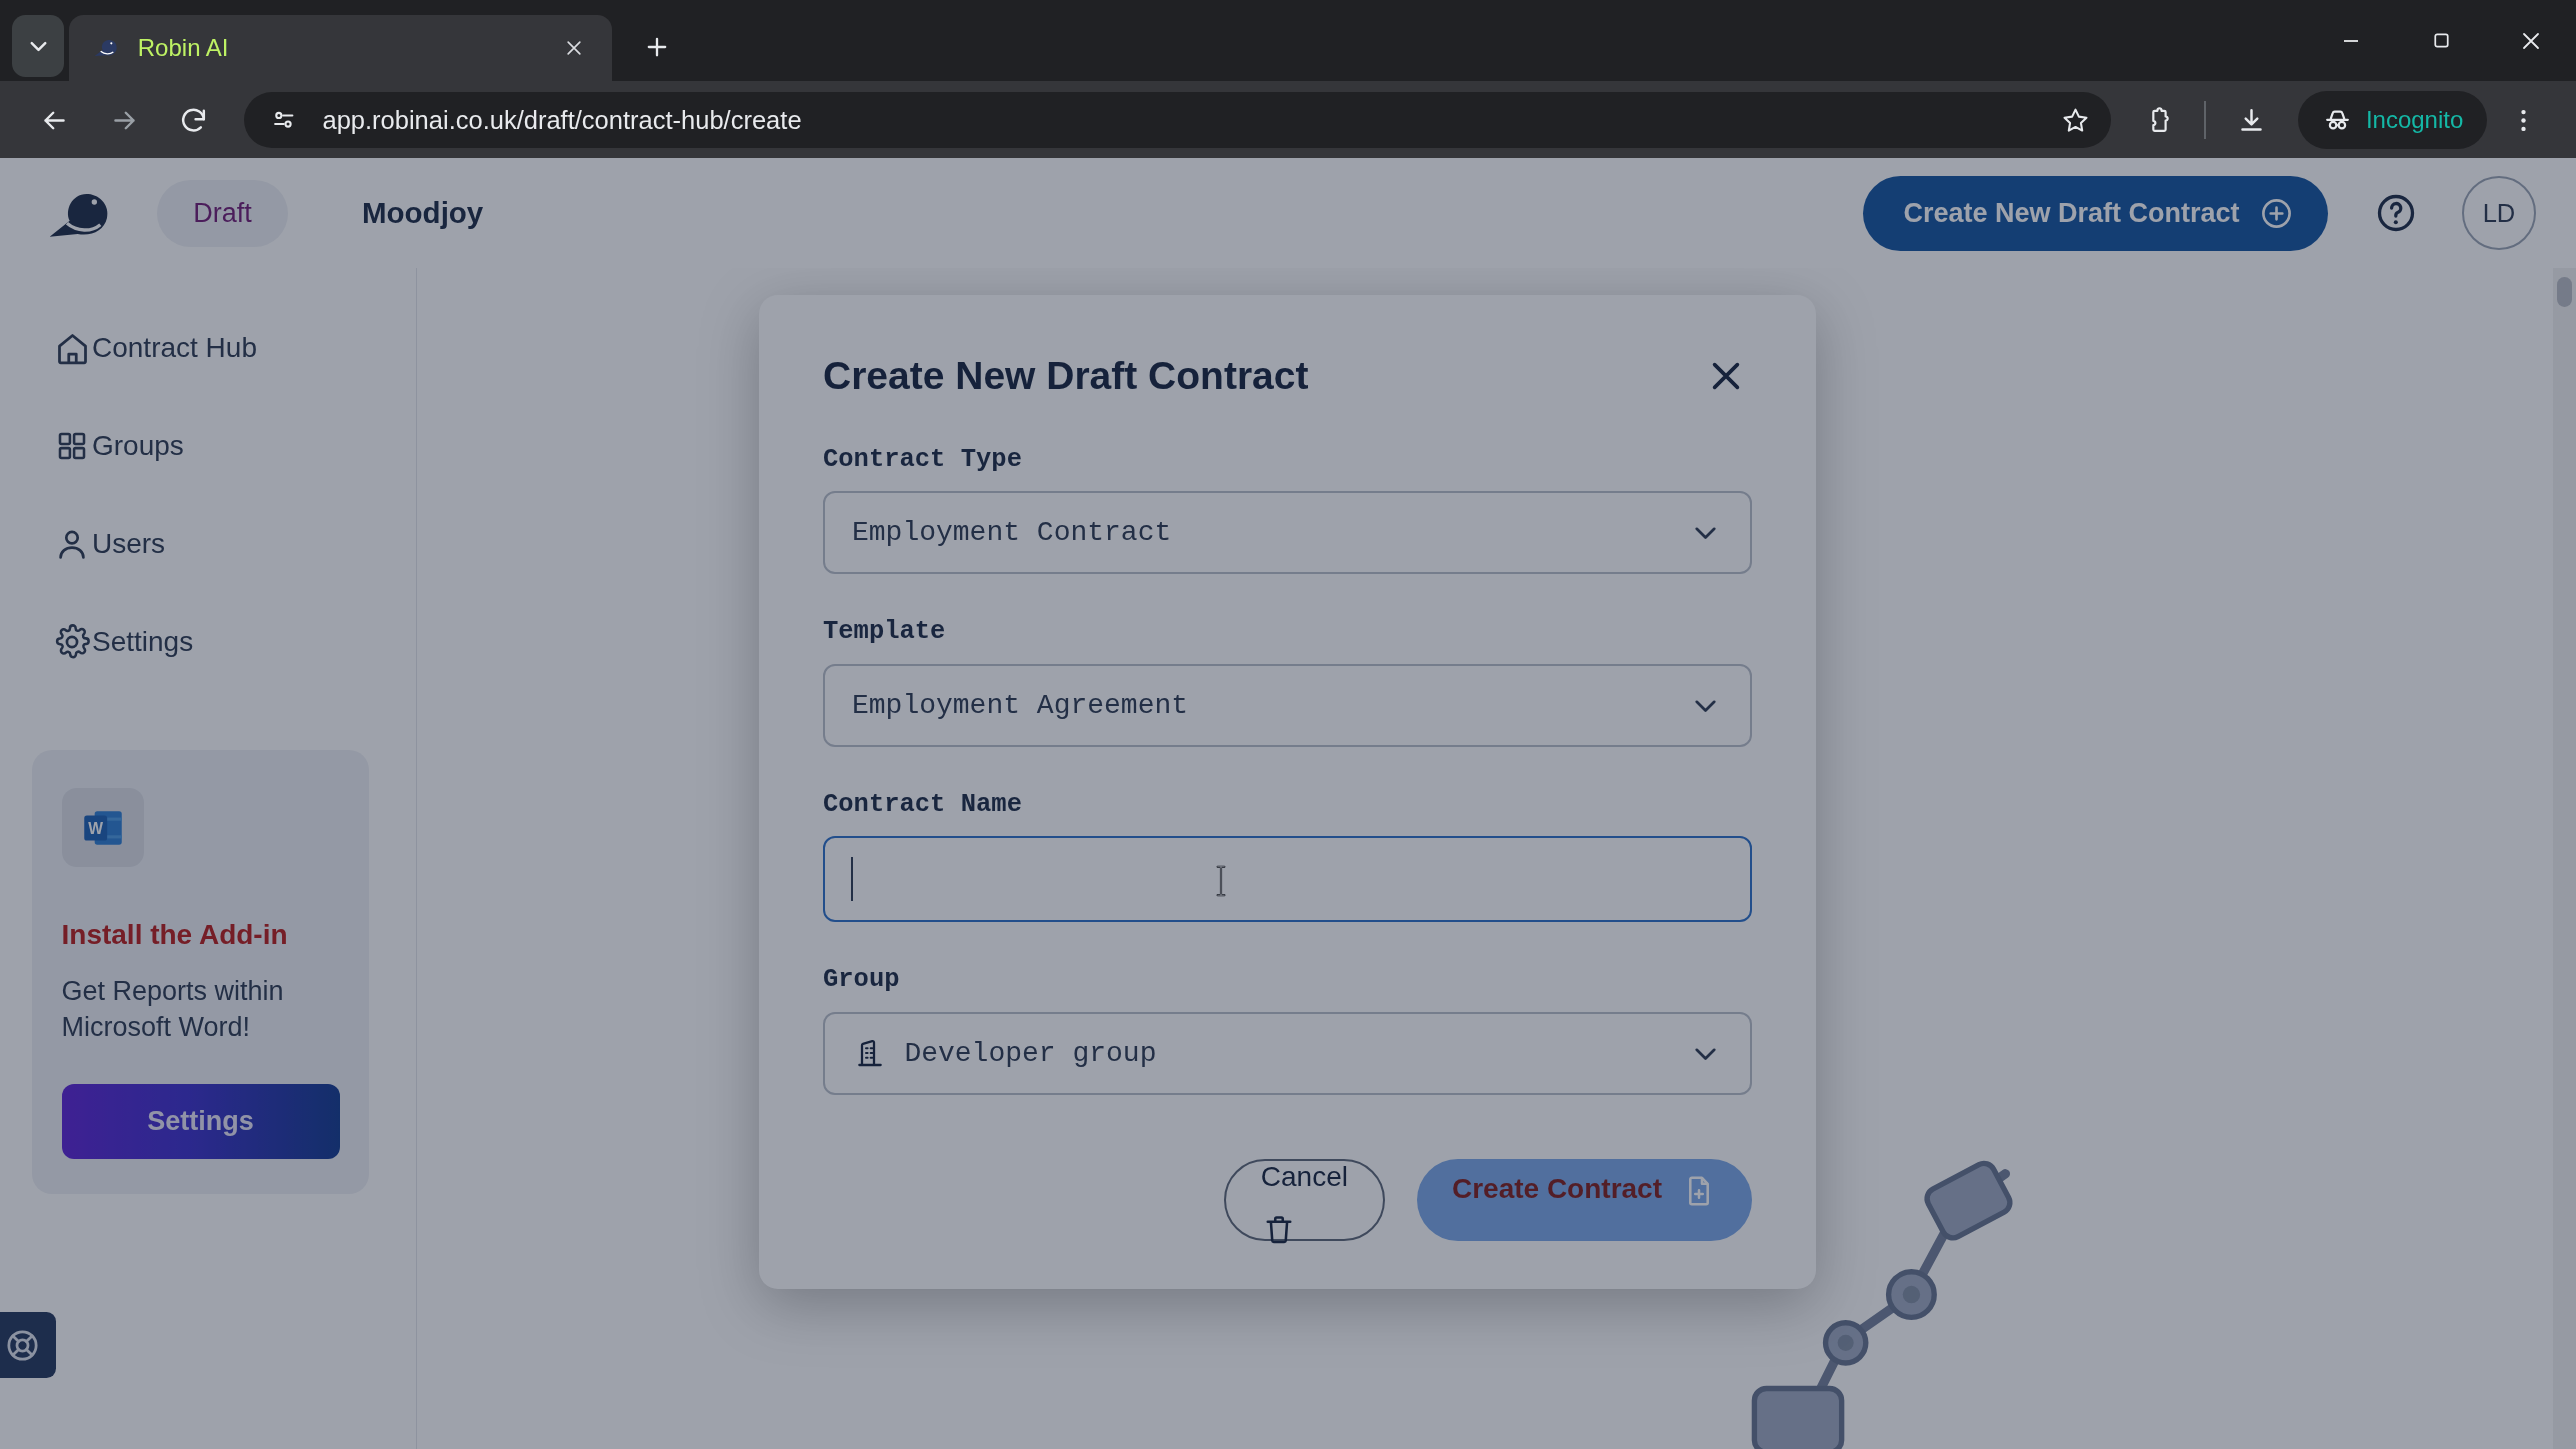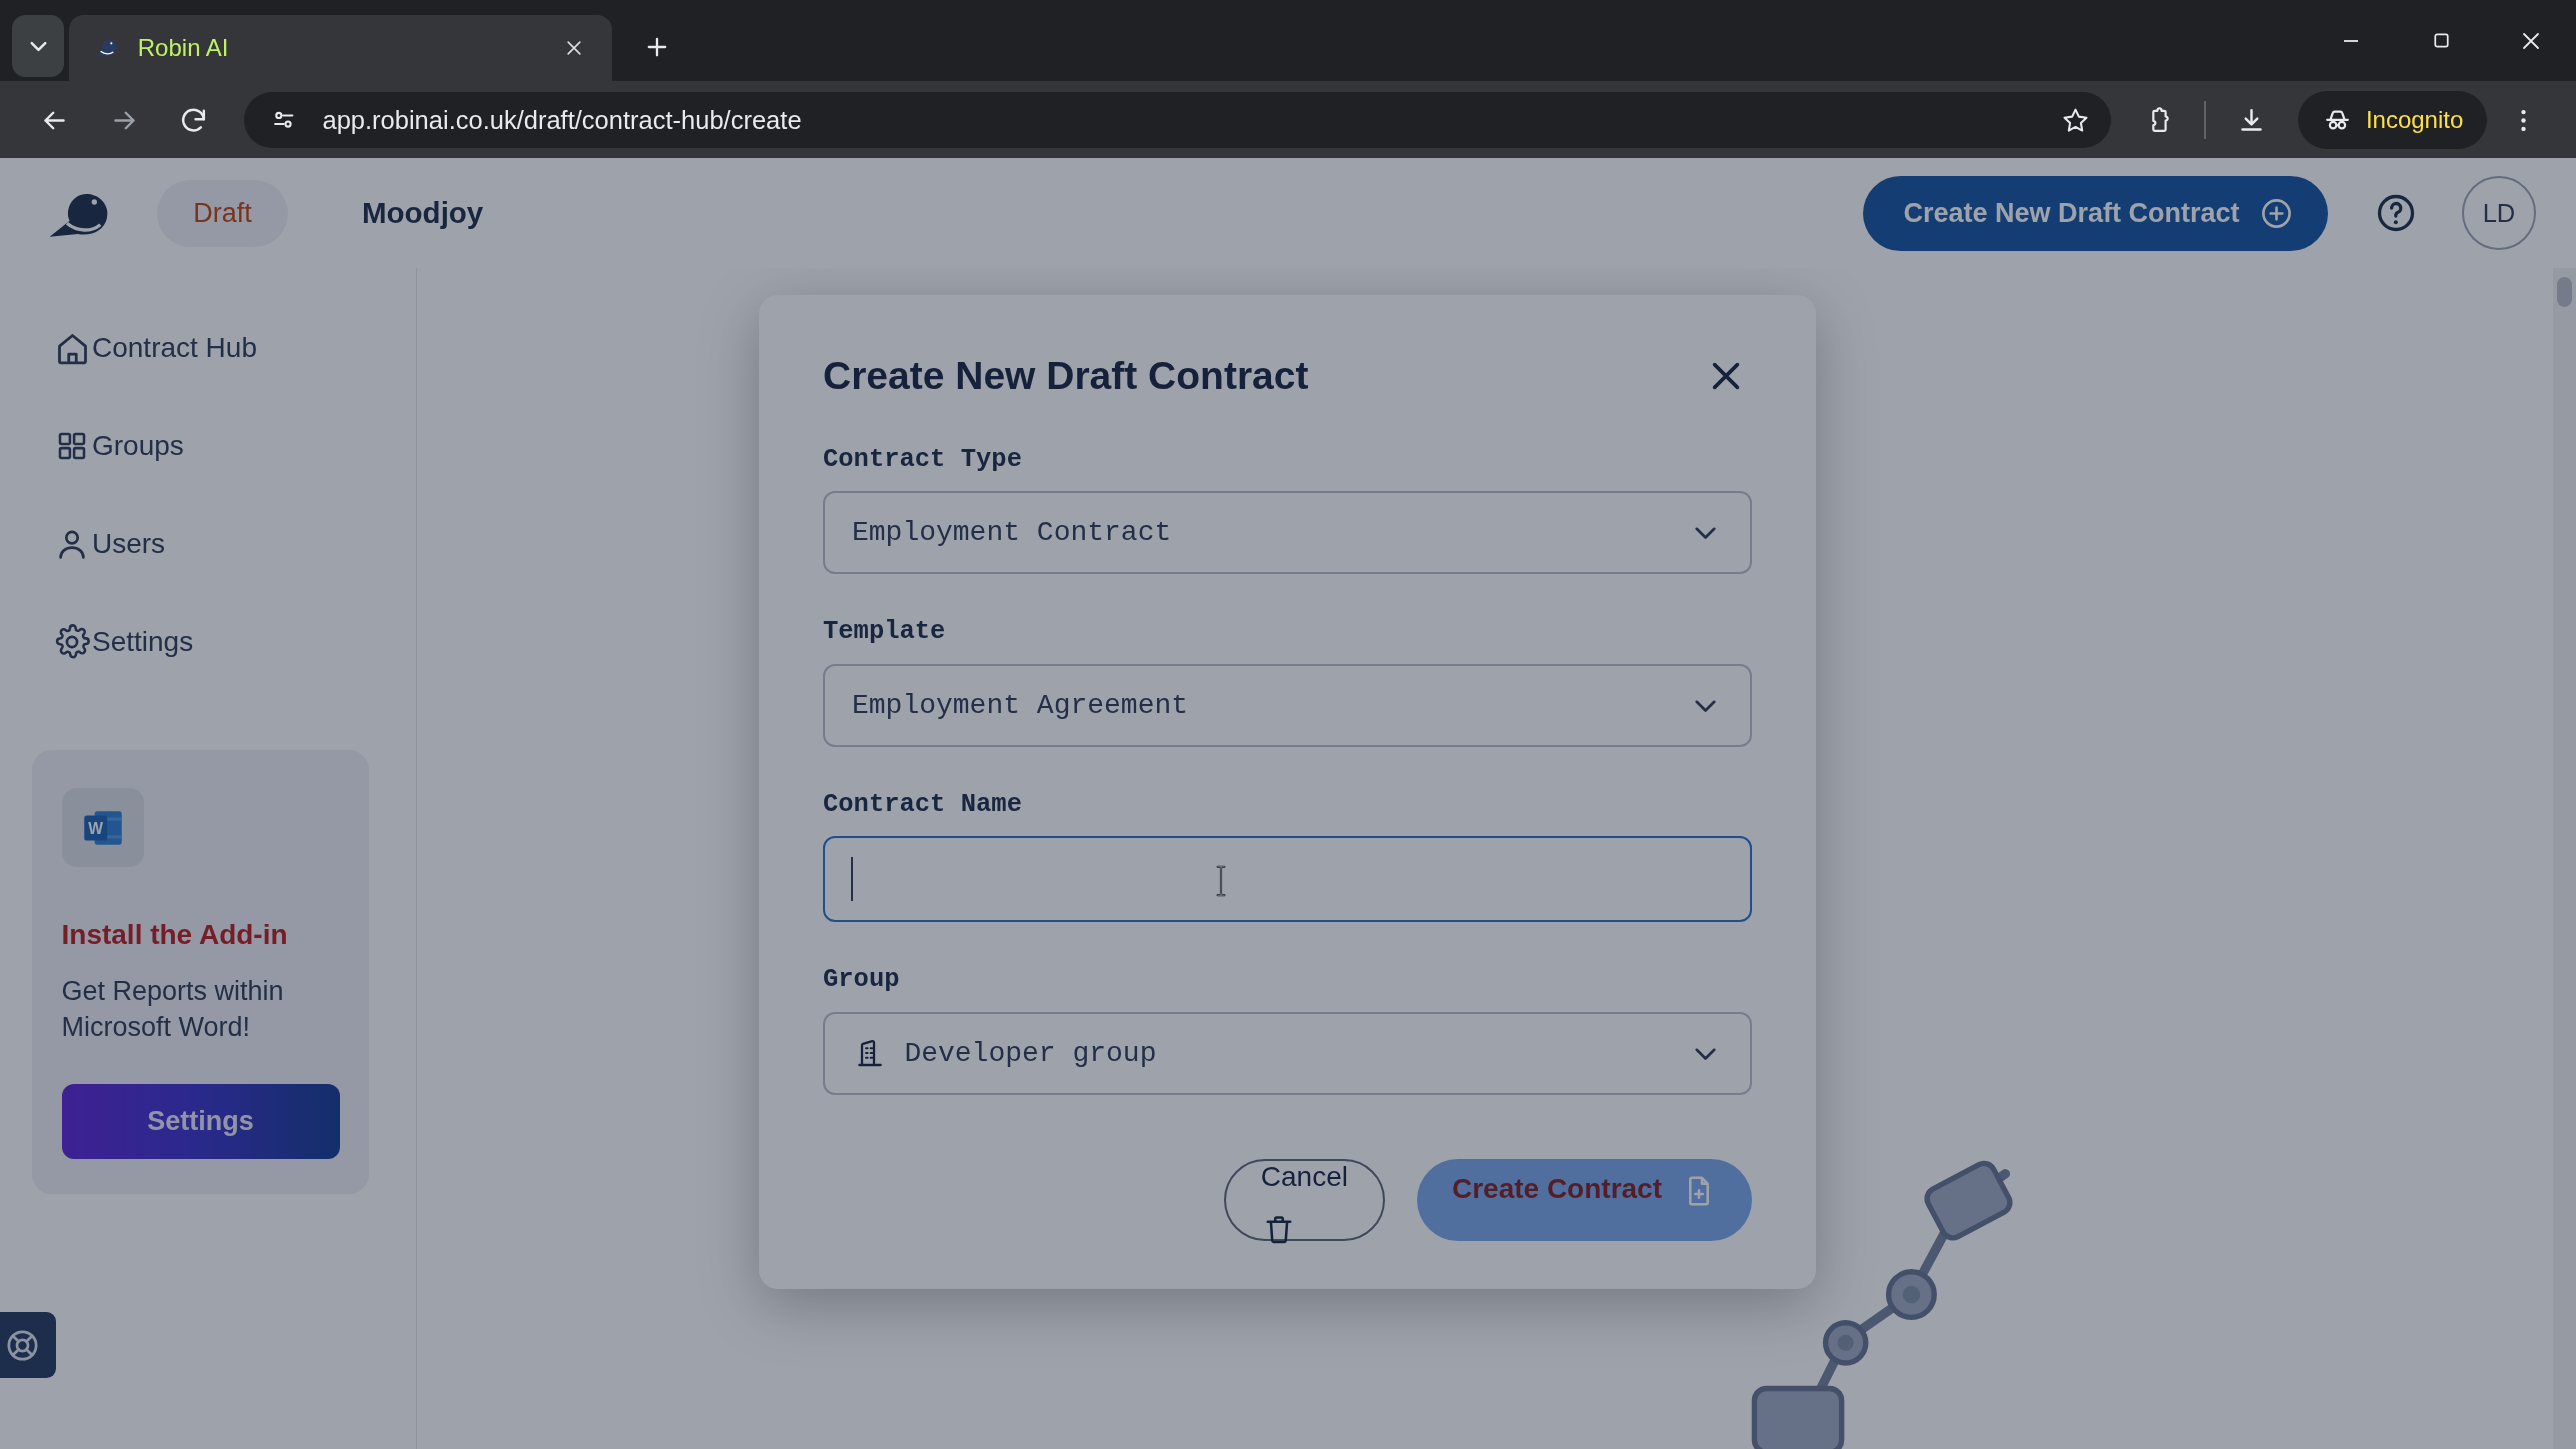--- a/index.html
+++ b/index.html
@@ -56,34 +56,34 @@
   }
   .omni-icon { width: 42px; height: 42px; border-radius: 50%; display:flex; align-items:center; justify-content:center; flex:none;}
   .omni-url { color: #e8eaed; font-size: 25.5px; flex: 1; white-space: nowrap; overflow:hidden; text-overflow: ellipsis;}
   .omni-star { width: 47px; height: 47px; display:flex; align-items:center; justify-content:center; flex:none;}
   .tb-icon { width: 59px; height: 59px; display: flex; align-items: center; justify-content: center; border-radius: 50%; flex:none;}
   .tb-sep { width: 2px; height: 38px; background: #5f6368; margin: 0 9.4px; flex:none;}
   .incognito-pill {
     height: 58px; border-radius: 31px; background: #202124;
     display: flex; align-items: center; gap: 13.4px; padding: 0 24px; margin-left: 9.4px; flex:none;
   }
-  .incognito-pill span { color: #fde047; font-size: 24px; white-space: nowrap;}
+  .incognito-pill span { color: #14b8a6; font-size: 24px; white-space: nowrap;}
 
   
   .page { position: absolute; left: 0; top: 158px; width: 2576px; height: 1291px; background: #ffffff; overflow: hidden;}
 
   .app-header {
     height: 110px; background: #fff; display: flex; align-items: center;
     padding-left: 47px; padding-right: 40px; gap: 0; position: relative; z-index: 2;
   }
   .logo-bird { width: 72px; height: 62px; flex: none; }
   .draft-pill {
     margin-left: 38px; height: 67px; min-width: 131px; border-radius: 34px;
     background: #eef0f4; display: flex; align-items: center; justify-content: center;
-    color: #c2410c; font-size: 27px; flex: none;
+    color: #701a75; font-size: 27px; flex: none;
   }
   .workspace-name { margin-left: 74px; font-size: 29.5px; color: #1b2a45; font-weight: 700; flex: none;}
   .header-spacer { flex: 1; }
   .create-btn {
     height: 75px; border-radius: 38px; background: #12539f; color: #fff;
     display: flex; align-items: center; gap: 19px; padding: 0 34px 0 40px;
     font-size: 27px; font-weight: 700; flex: none;
   }
   .help-btn { width: 74px; height: 74px; margin-left: 31px; display:flex; align-items:center; justify-content:center; flex:none;}
   .avatar {

